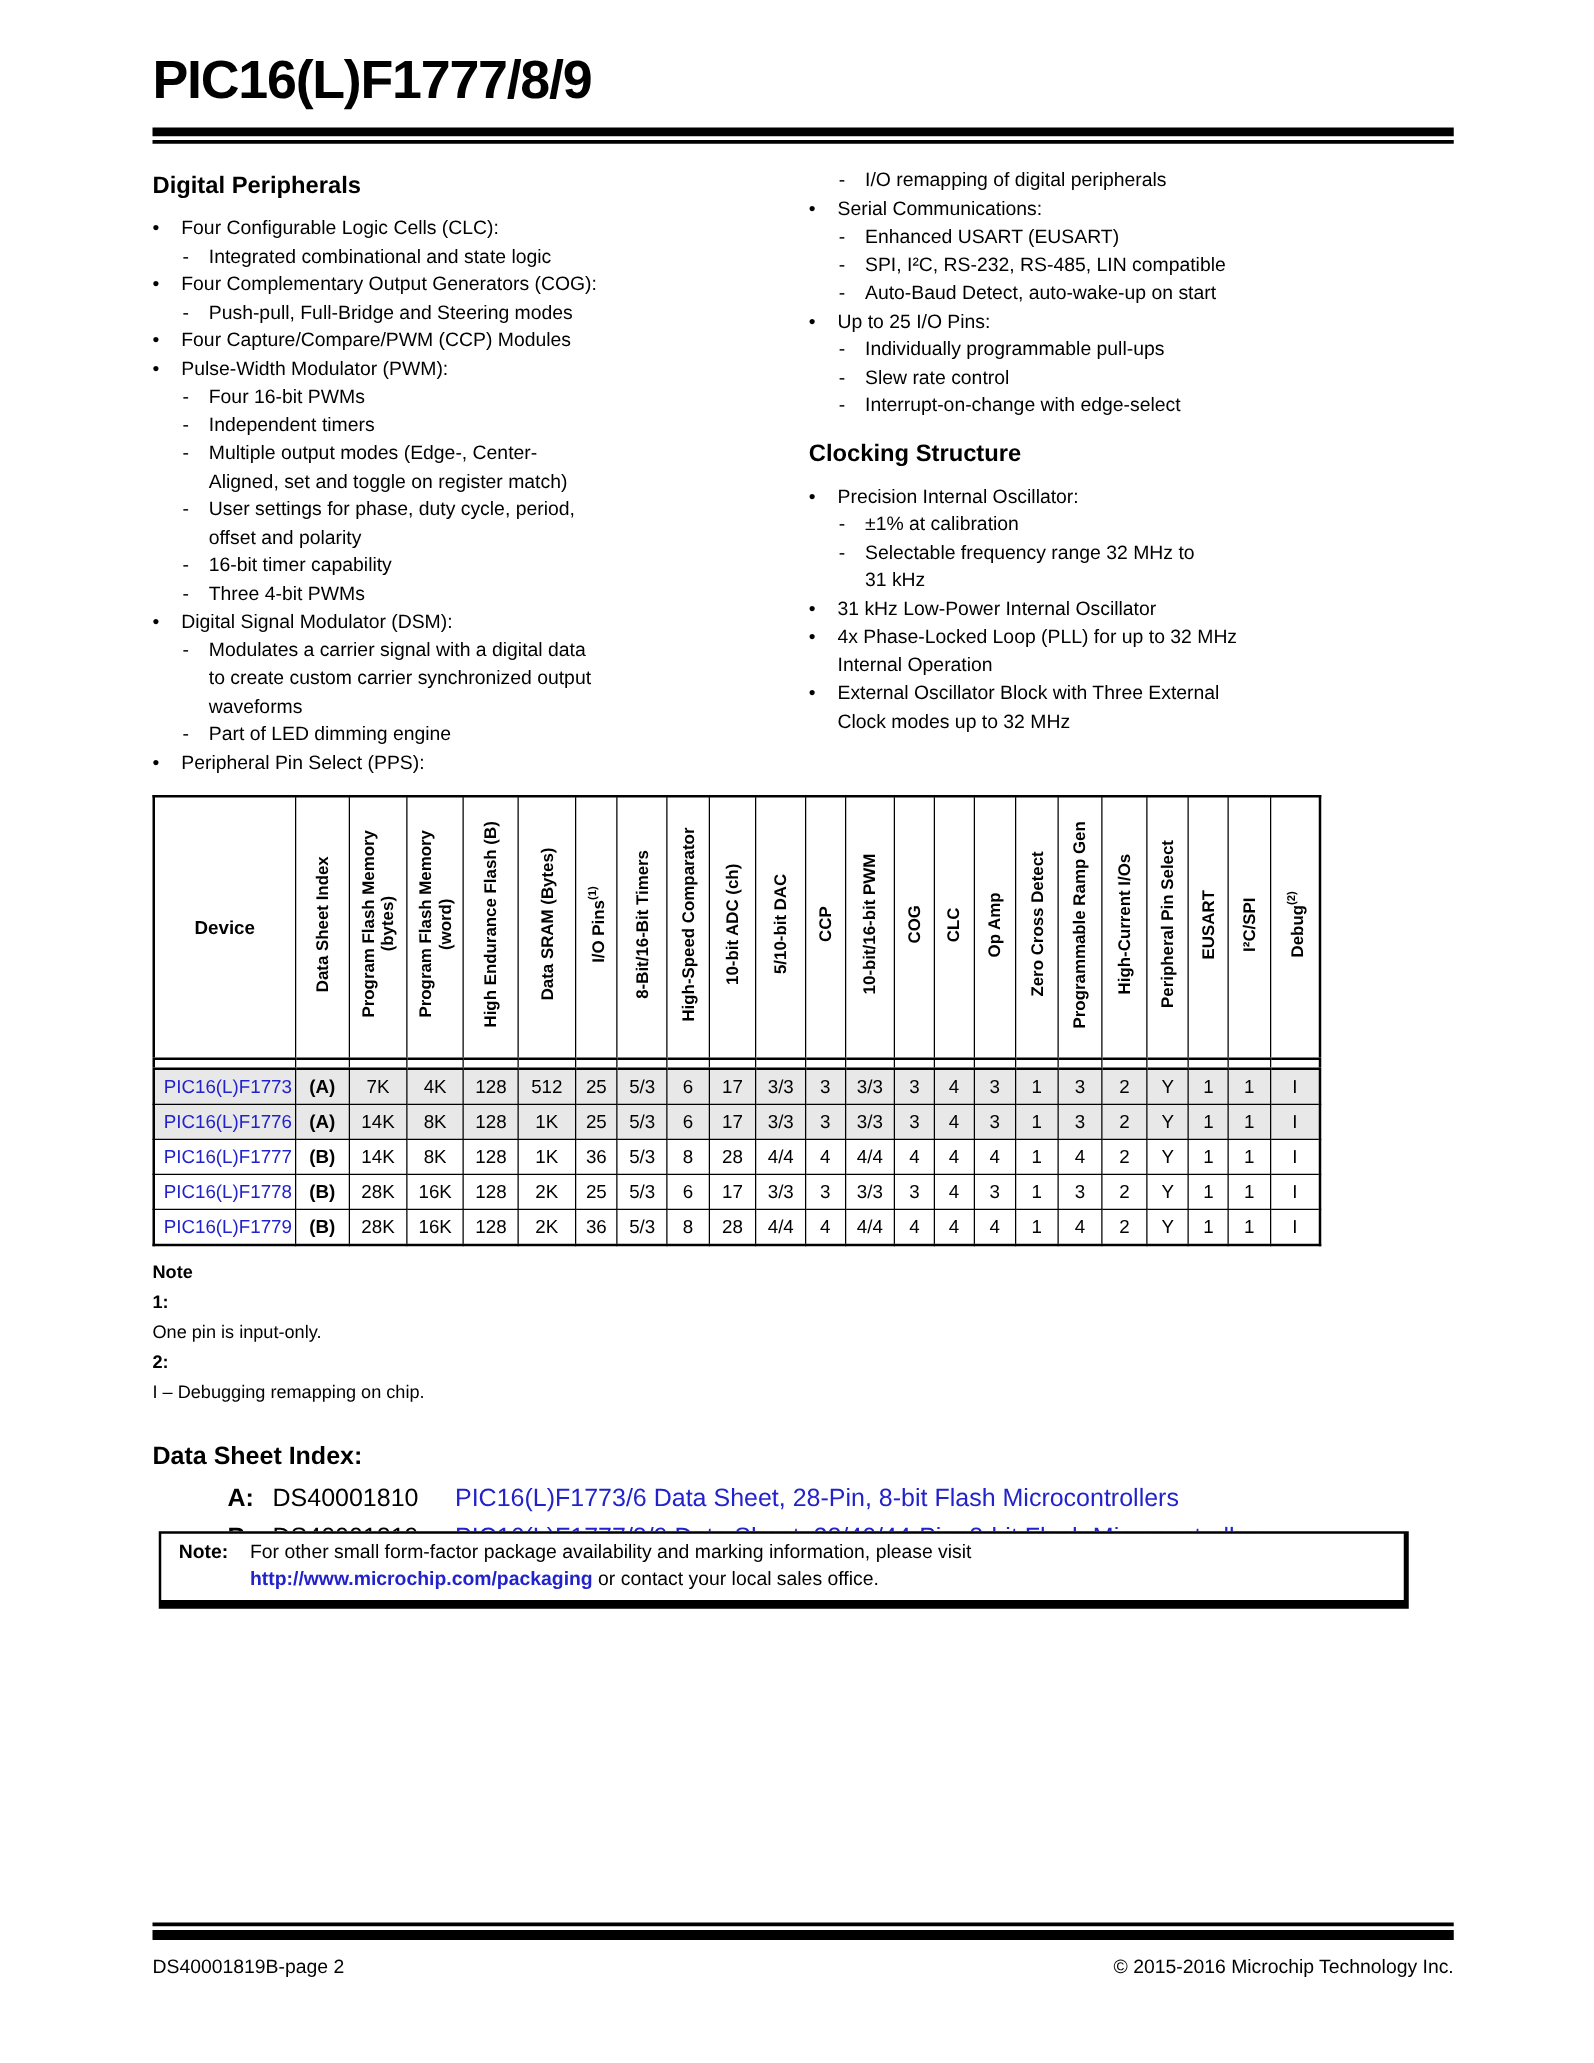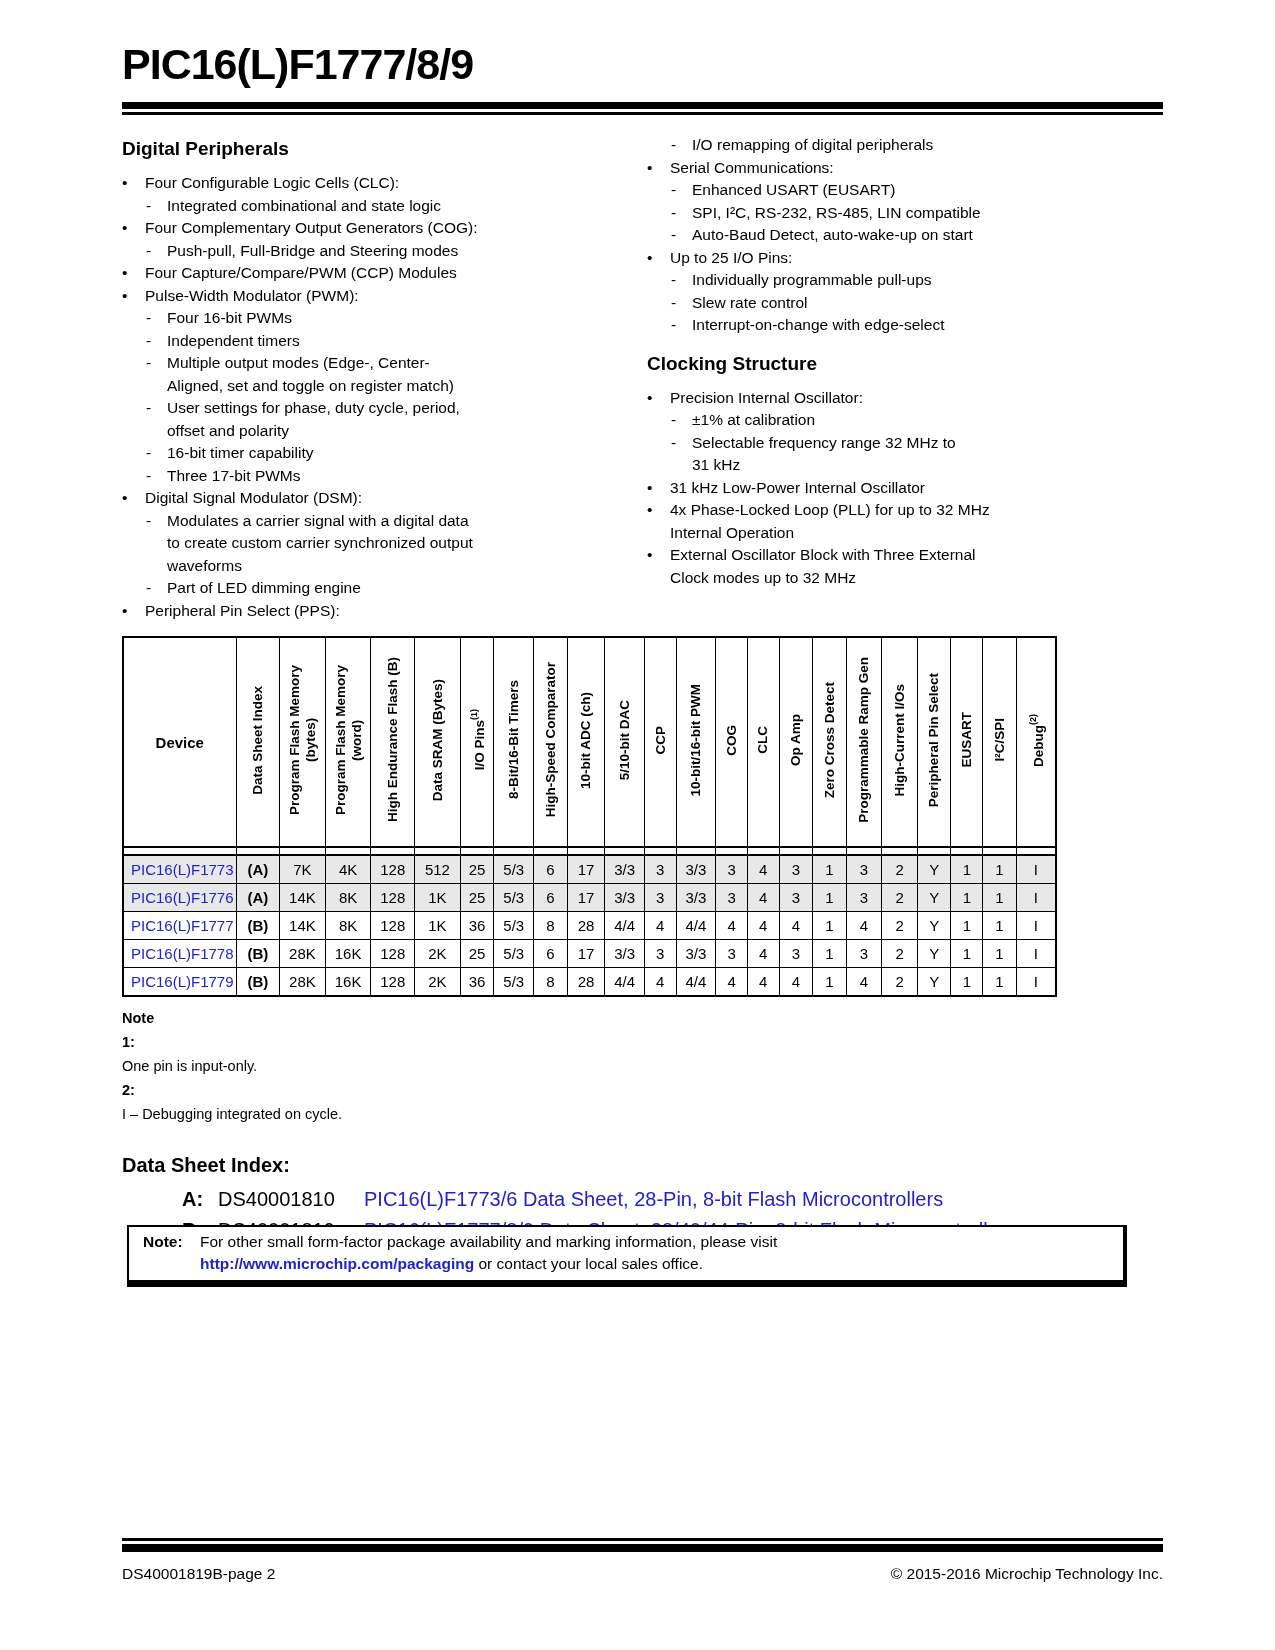--- a/index.html
+++ b/index.html
@@ -121,21 +121,21 @@
           <span class="marker">-</span>
           <span class="litext">User settings for phase, duty cycle, period,
 offset and polarity</span>
         </div>
         <div class="li li-dash">
           <span class="marker">-</span>
           <span class="litext">16-bit timer capability</span>
         </div>
         <div class="li li-dash">
           <span class="marker">-</span>
-          <span class="litext">Three 17-bit PWMs</span>
+          <span class="litext">Three 4-bit PWMs</span>
         </div>
         <div class="li li-bullet">
           <span class="marker">•</span>
           <span class="litext">Digital Signal Modulator (DSM):</span>
         </div>
         <div class="li li-dash">
           <span class="marker">-</span>
           <span class="litext">Modulates a carrier signal with a digital data
 to create custom carrier synchronized output
 waveforms</span>
@@ -433,21 +433,21 @@
     </table>
   <div class="tnotes">
     <div class="nrow">
       <span class="n-note">Note</span>
       <span class="n-num">1:</span>
       <span>One pin is input-only.</span>
     </div>
     <div class="nrow">
       <span class="n-note"></span>
       <span class="n-num">2:</span>
-      <span>I – Debugging integrated on cycle.</span>
+      <span>I – Debugging remapping on chip.</span>
     </div>
   </div>
   <div class="dsi">
     <div class="dsi-h">Data Sheet Index:</div>
     <div class="dsi-row">
       <span class="dsi-key">A:</span>
       <span class="dsi-code">DS40001810</span>
       <span class="link">PIC16(L)F1773/6 Data Sheet, 28-Pin, 8-bit Flash Microcontrollers</span>
     </div>
     <div class="dsi-row">

